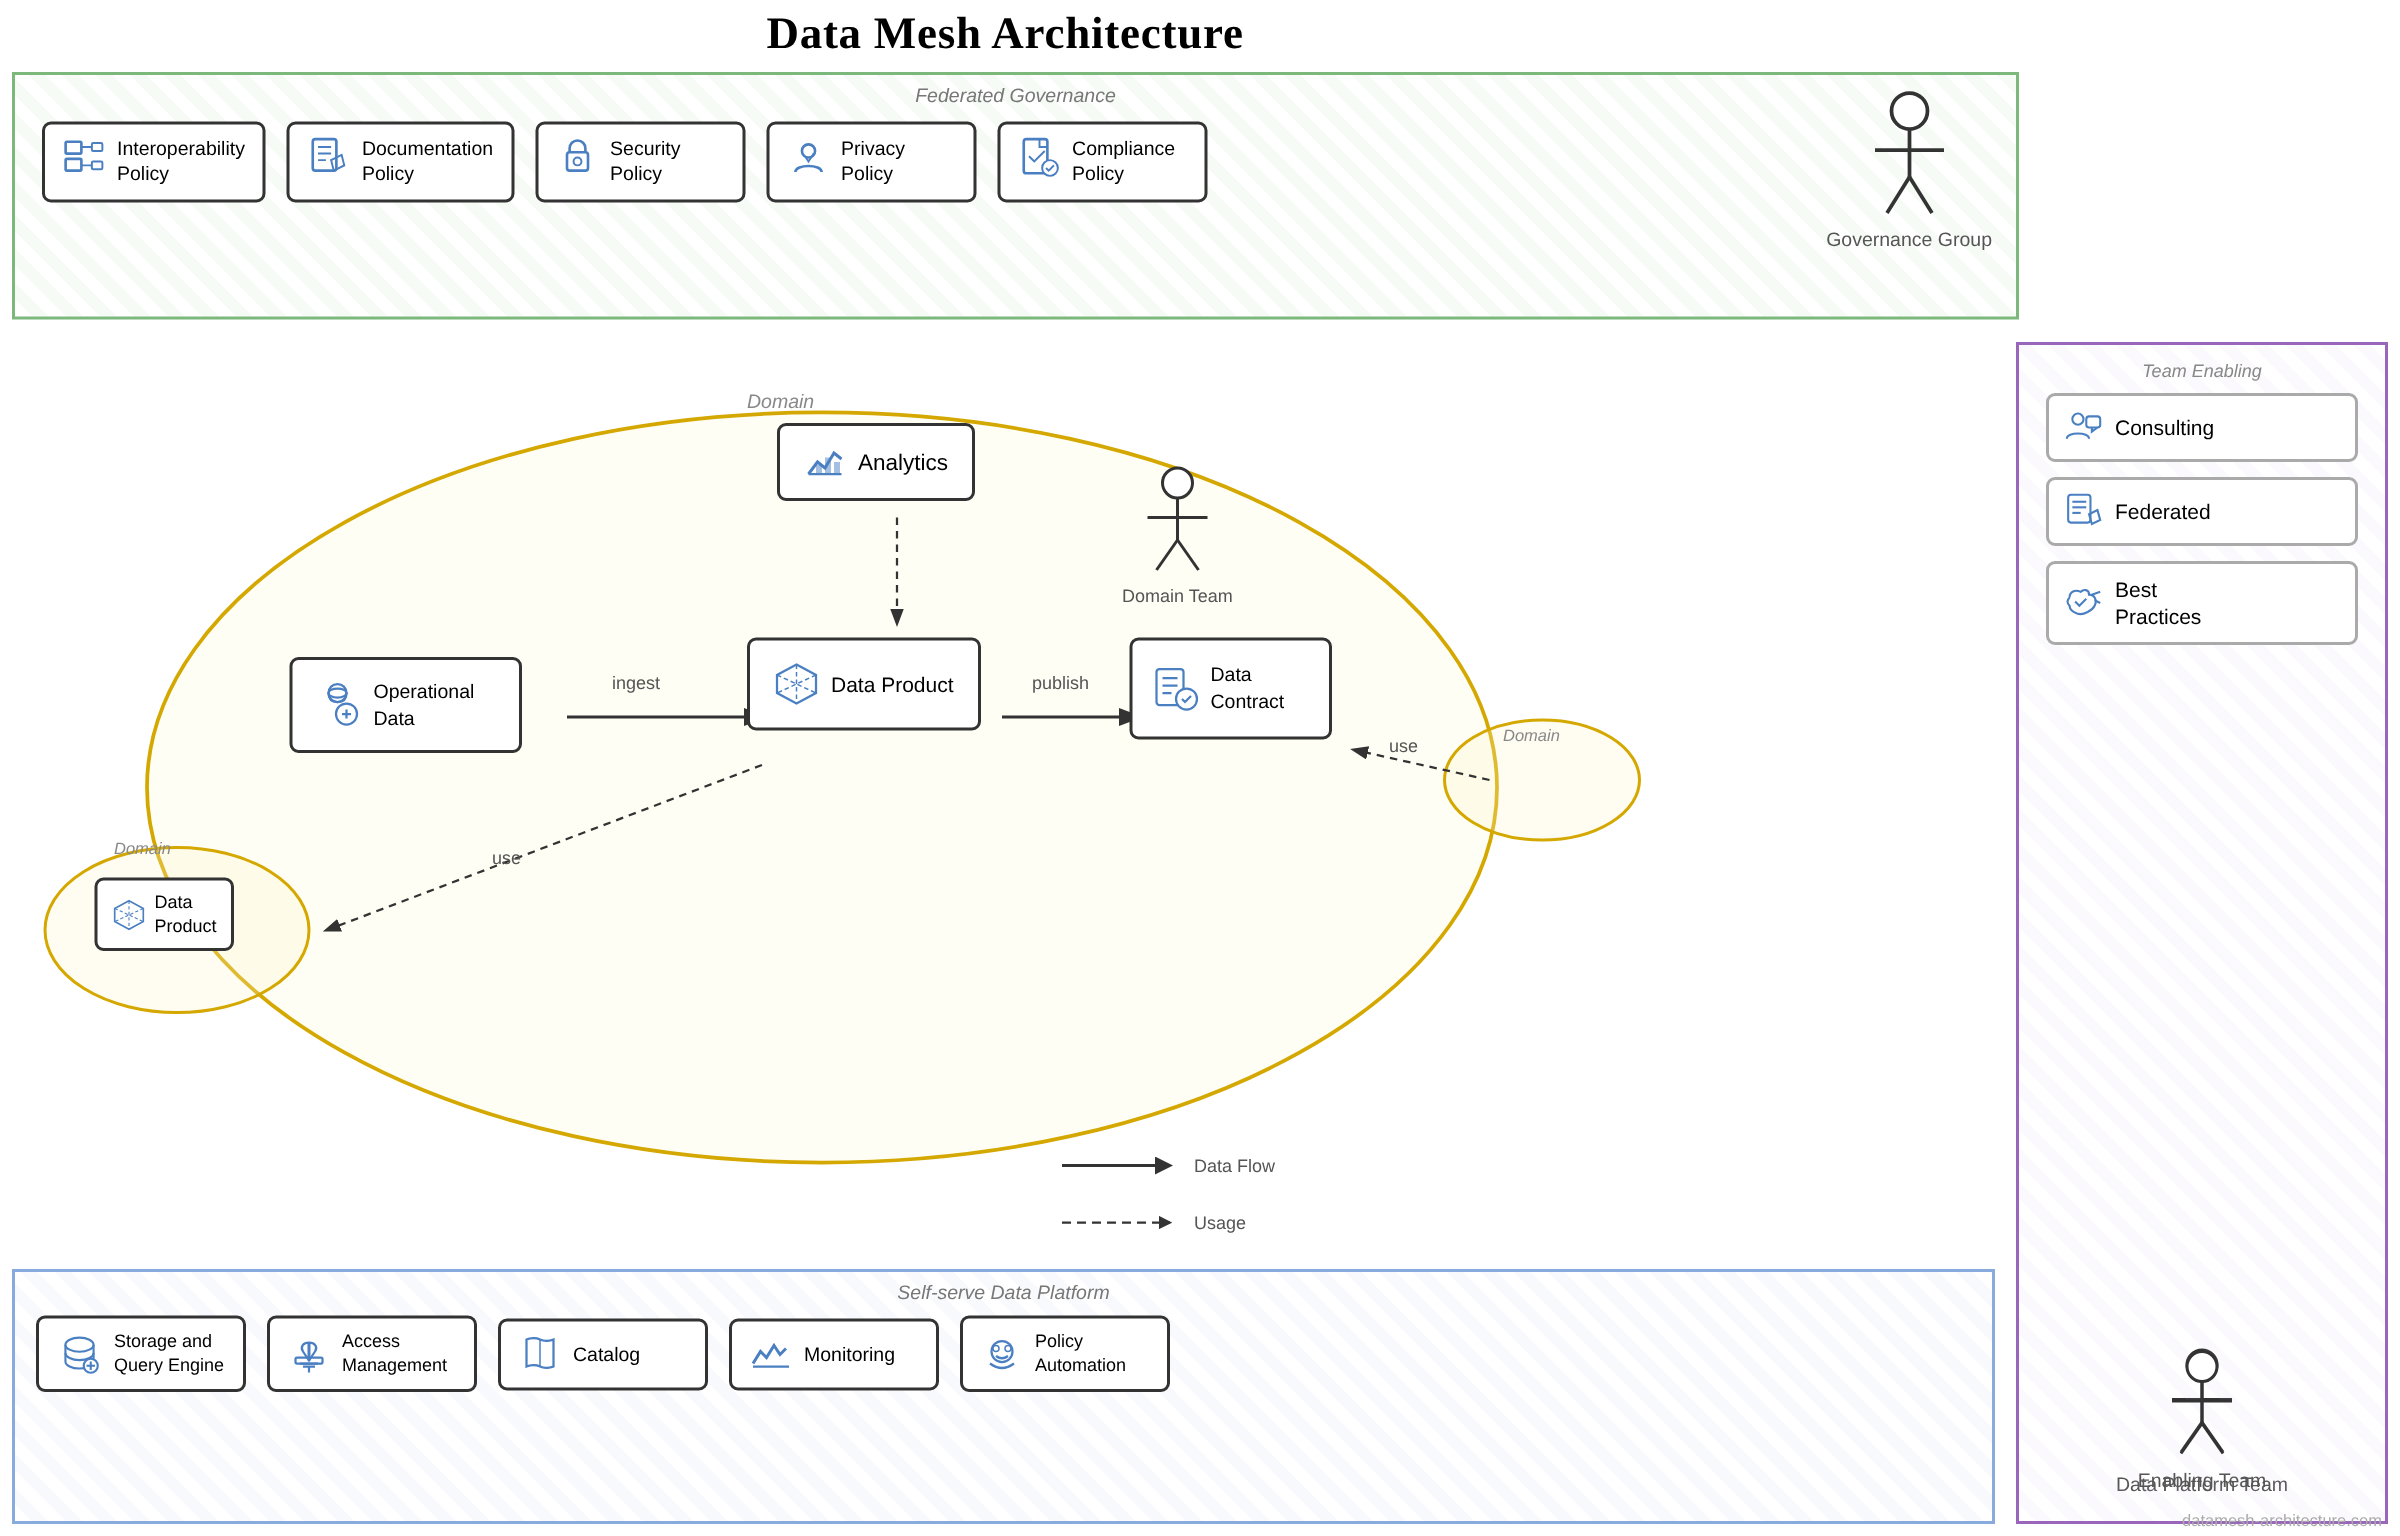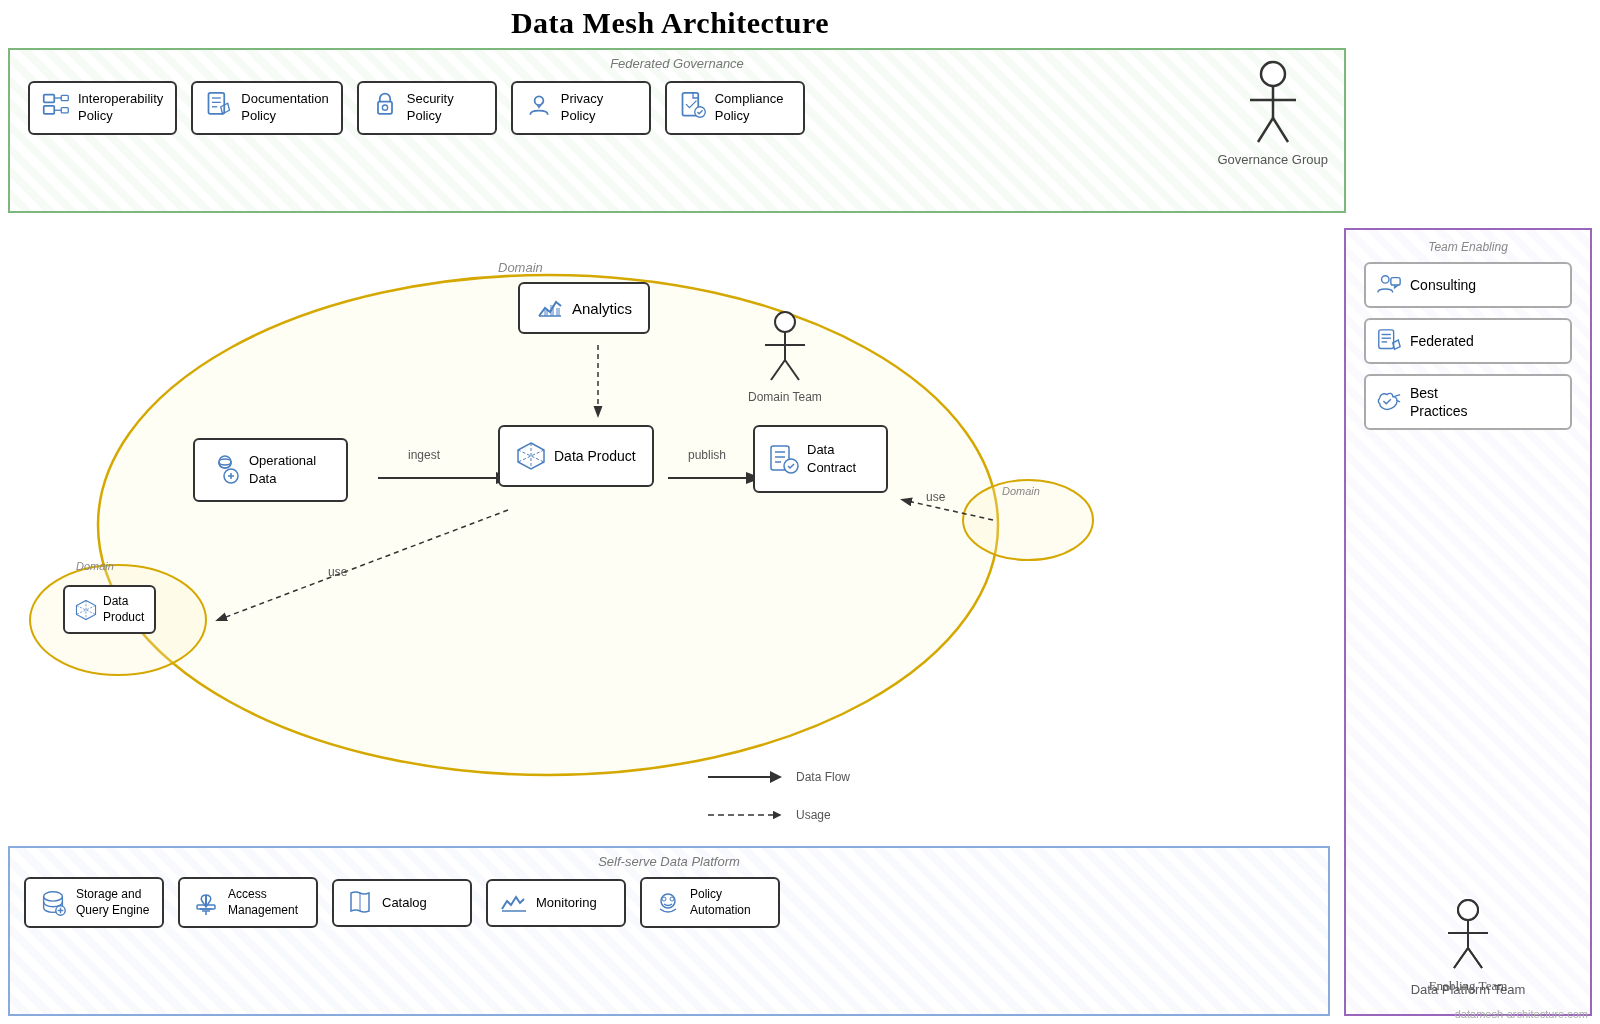--- a/index.html
+++ b/index.html
@@ -465,19 +465,19 @@
     </div>
 
     <div style="flex:1; display:flex; flex-direction:column; align-items:center; justify-content:flex-end; padding-bottom:10px;">
       <svg width="60" height="80" viewBox="0 0 60 80">
         <circle cx="30" cy="12" r="10" stroke="#333" stroke-width="2" fill="white"></circle>
         <line x1="30" y1="22" x2="30" y2="50" stroke="#333" stroke-width="2"></line>
         <line x1="10" y1="35" x2="50" y2="35" stroke="#333" stroke-width="2"></line>
         <line x1="30" y1="50" x2="16" y2="70" stroke="#333" stroke-width="2"></line>
         <line x1="30" y1="50" x2="44" y2="70" stroke="#333" stroke-width="2"></line>
       </svg>
-      <div style="font-size:13px; color:#555; font-family:Liberation Serif, serif;">Enabling Team</div>
+      <div style="font-size:13px; color:#555; ">Enabling Team</div>
     </div>
   </div>
 
   <div class="watermark">datamesh-architecture.com</div>
 
 </div>
 
 </body></html>

